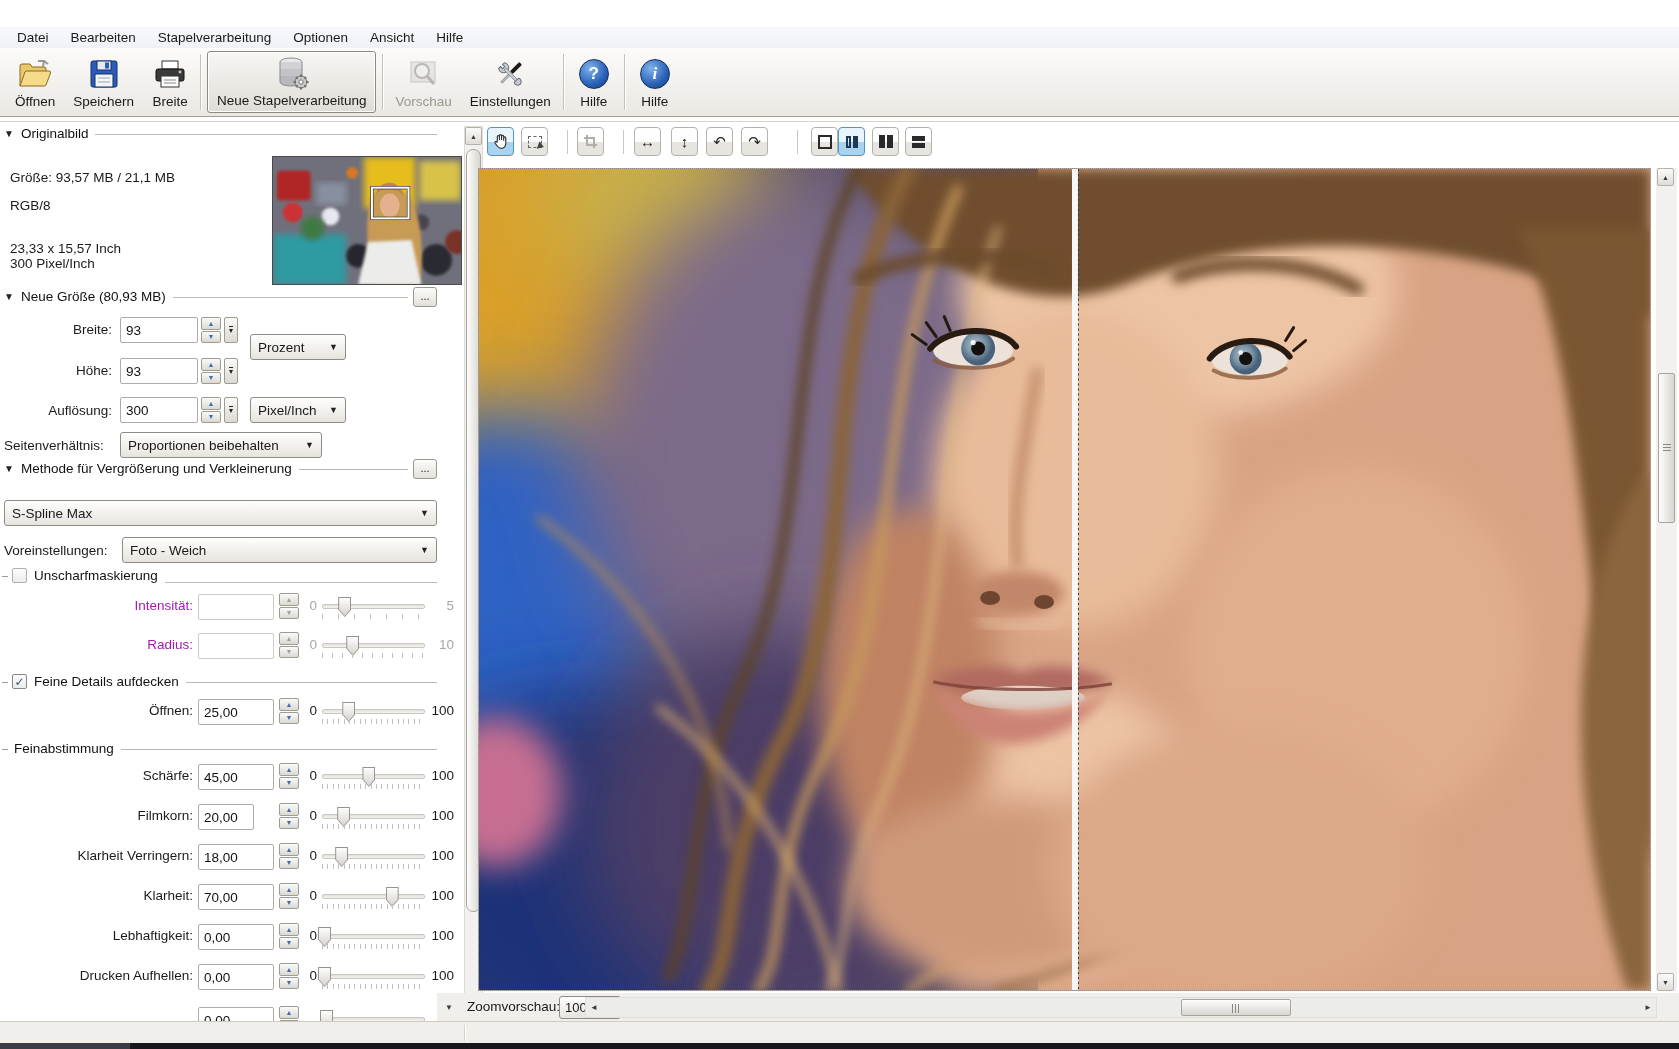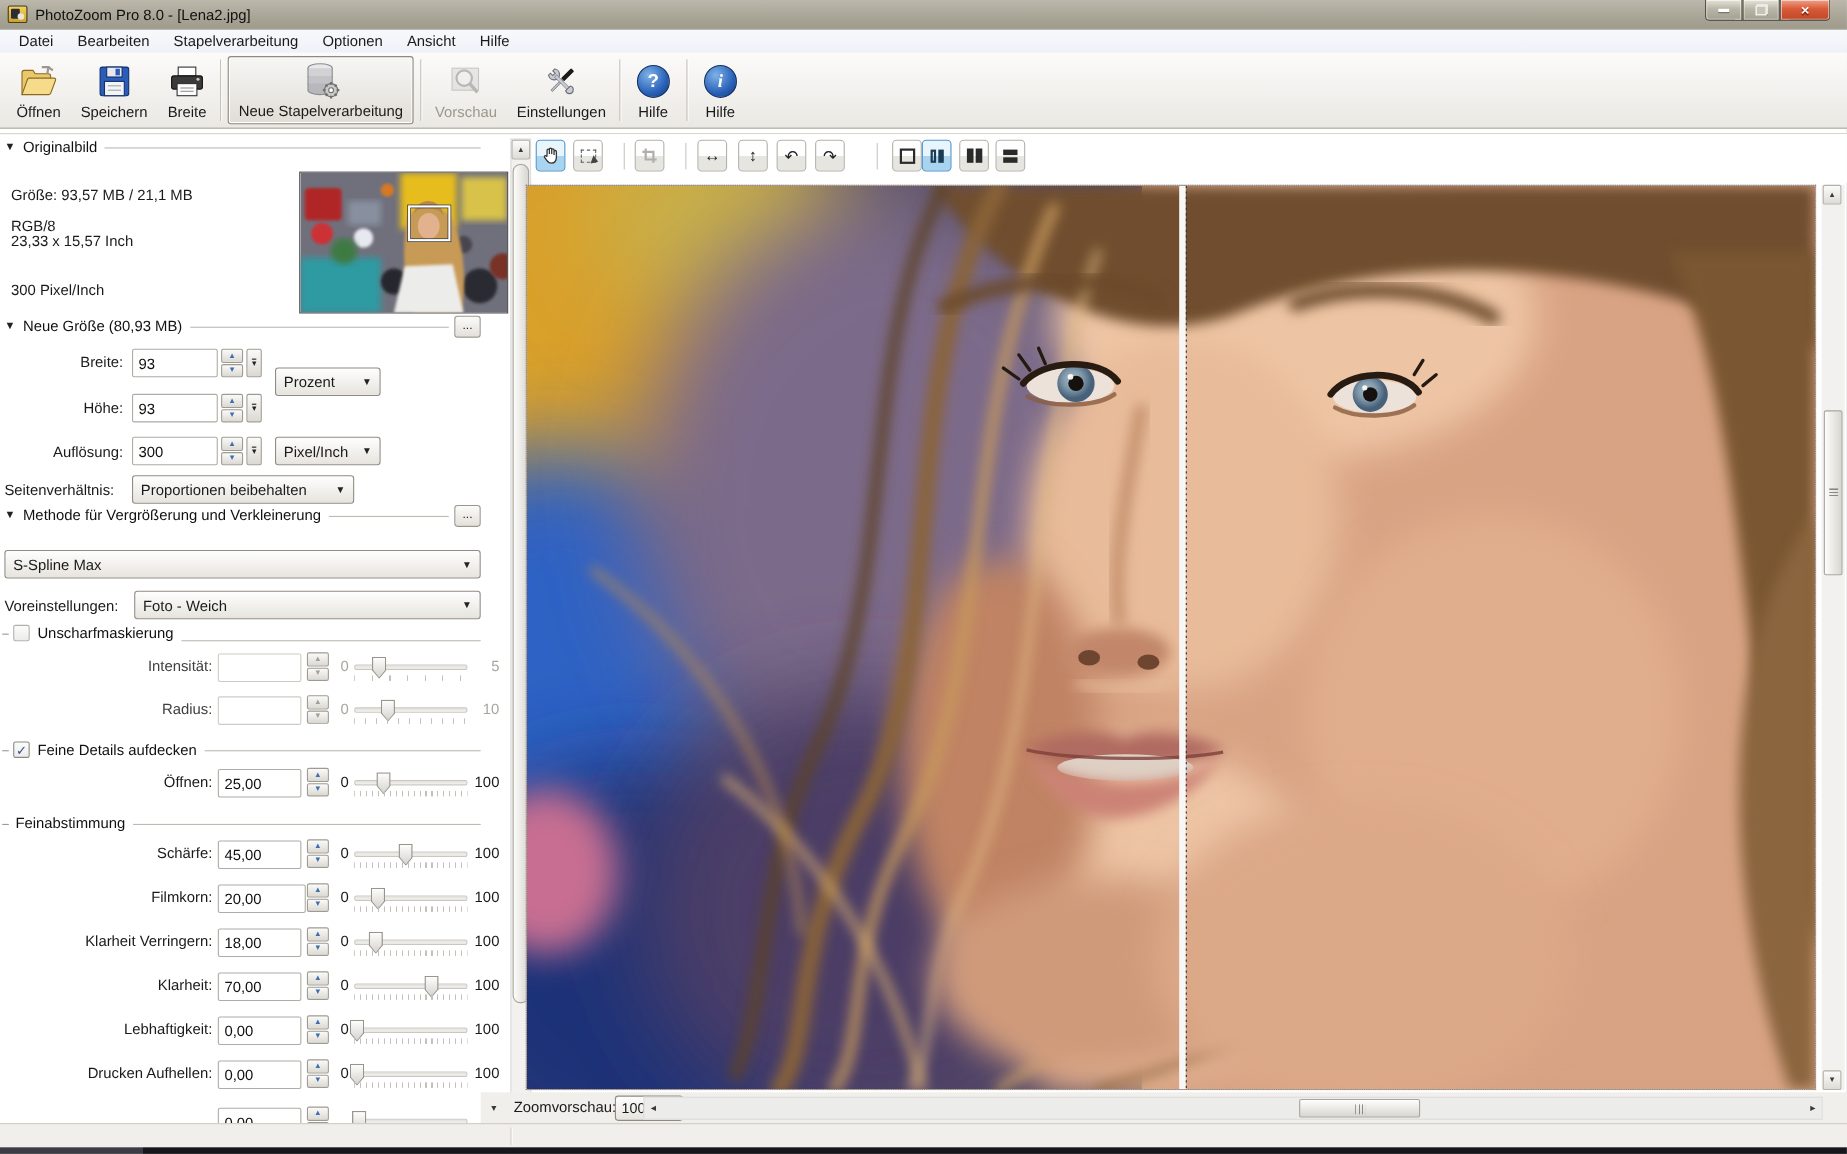--- a/index.html
+++ b/index.html
@@ -79,21 +79,21 @@
   background:linear-gradient(#e2e0db,#f4f3f0);}
 .thumb{position:absolute;top:-8px;left:calc(var(--pos) * 1% - 6px);width:13px;height:20px;
   background:#97948c;clip-path:polygon(0 0,100% 0,100% 62%,50% 100%,0 62%);}
 .thumb:before{content:"";position:absolute;left:1px;top:1px;right:1px;bottom:1px;
   background:linear-gradient(#fdfdfd,#d5d3cd);clip-path:polygon(0 0,100% 0,100% 62%,50% 100%,0 62%);}
 .ticks{position:absolute;left:322px;top:21px;width:103px;height:5px;
   background-image:repeating-linear-gradient(90deg,#c2c0ba 0 1px,transparent 1px 5.4px);}
 .ticks.t7{background-image:repeating-linear-gradient(90deg,#c2c0ba 0 1px,transparent 1px 16px);}
 .ticks.t11{background-image:repeating-linear-gradient(90deg,#c2c0ba 0 1px,transparent 1px 10px);}
 .srow.disabled{color:#a2a09a;}
-.srow.disabled .slabel{color:#404040;}
+.srow.disabled .slabel{color:#a21caf;}
 .srow.disabled .smin,.srow.disabled .smax{color:#a8a6a0;}
 .partial-clip{position:absolute;left:0;top:1003px;width:437px;height:18px;overflow:hidden;}
 
 .pscroll{position:absolute;left:464px;top:126px;width:19px;height:869px;background:#f2f1ef;border:1px solid #dddbd6;}
 .sbtn{position:absolute;left:0;width:17px;height:18px;background:linear-gradient(#fbfbfa,#dedcd6);border:1px solid #b4b1a9;border-radius:2px;
   display:flex;align-items:center;justify-content:center;font-size:7px;color:#3a3a3a;}
 .pthumb{position:absolute;left:1px;top:22px;width:15px;height:763px;border:1px solid #a8a59d;border-radius:7px;
   background:linear-gradient(90deg,#fdfdfc,#d8d6d0);}
 
 .ptbar{position:absolute;left:483px;top:122px;width:1196px;height:44px;background:#fff;}
@@ -137,35 +137,20 @@
 
 .statusbar{position:absolute;left:0;top:1021px;width:100%;height:22px;background:#f1efeb;border-top:1px solid #cfccc2;}
 .st-sep{position:absolute;top:3px;width:1px;height:16px;background:#d5d2c8;box-shadow:1px 0 0 #fff;}
 .bottomstrip{position:absolute;left:0;top:1043px;width:100%;height:6px;background:linear-gradient(90deg,#3c3c44 0 130px,#17171b 130px);}
 </style>
 </head>
 <body>
 
 <div class="window">
 
-  <div class="titlebar">
-    <div class="appicon"></div>
-    <div class="title-text">PhotoZoom Pro 8.0 - [Lena2.jpg]</div>
-    <div class="winbtns">
-      <div class="wbtn">
-          <span class="glyph-min"></span>
-        </div>
-      <div class="wbtn">
-          <span class="glyph-restore"></span>
-        </div>
-      <div class="wbtn close">
-          <span>×</span>
-        </div>
-    </div>
-  </div>
 
   <div class="menubar">
     <div class="menu-item">Datei</div>
     <div class="menu-item">Bearbeiten</div>
     <div class="menu-item">Stapelverarbeitung</div>
     <div class="menu-item">Optionen</div>
     <div class="menu-item">Ansicht</div>
     <div class="menu-item">Hilfe</div>
   </div>
 
@@ -275,21 +260,21 @@
 
   <div class="contentline"></div>
 
   <div class="sec-head" style="left:4px;top:126px;width:433px;">
     <span class="tri">▼</span>
     <span>Originalbild</span>
     <span class="hline"></span>
   </div>
   <div class="lp-label" style="left:10px;top:170px;">Größe: 93,57 MB / 21,1 MB</div>
   <div class="lp-label" style="left:10px;top:198px;">RGB/8</div>
-  <div class="lp-label" style="left:10px;top:212px;">23,33 x 15,57 Inch</div>
+  <div class="lp-label" style="left:10px;top:241px;">23,33 x 15,57 Inch</div>
   <div class="lp-label" style="left:10px;top:256px;">300 Pixel/Inch</div>
 
   <div class="thumbwrap">
     <svg viewBox="0 0 190 129" preserveAspectRatio="none">
       <defs>
         <filter id="tb4">
             <feGaussianBlur stdDeviation="3"></feGaussianBlur>
           </filter>
         <filter id="tb2">
             <feGaussianBlur stdDeviation="1.5"></feGaussianBlur>
@@ -465,21 +450,21 @@
     <span class="smin">0</span>
     <div class="track">
         <div class="thumb" style="--pos: 45;"></div>
       </div>
     <div class="ticks"></div>
     <span class="smax">100</span>
   </div>
 
   <div class="srow" style="top:803px;">
     <span class="slabel">Filmkorn:</span>
-    <input class="field" style="left: 198px; top: 1px; width: 80px;" value="20,00">
+    <input class="field" style="left: 198px; top: 1px; width: 56px;" value="20,00">
     <div class="spinner sspin">
       <div class="spin-b">▲</div>
       <div class="spin-b">▼</div>
     </div>
     <span class="smin">0</span>
     <div class="track">
         <div class="thumb" style="--pos: 20;"></div>
       </div>
     <div class="ticks"></div>
     <span class="smax">100</span>

